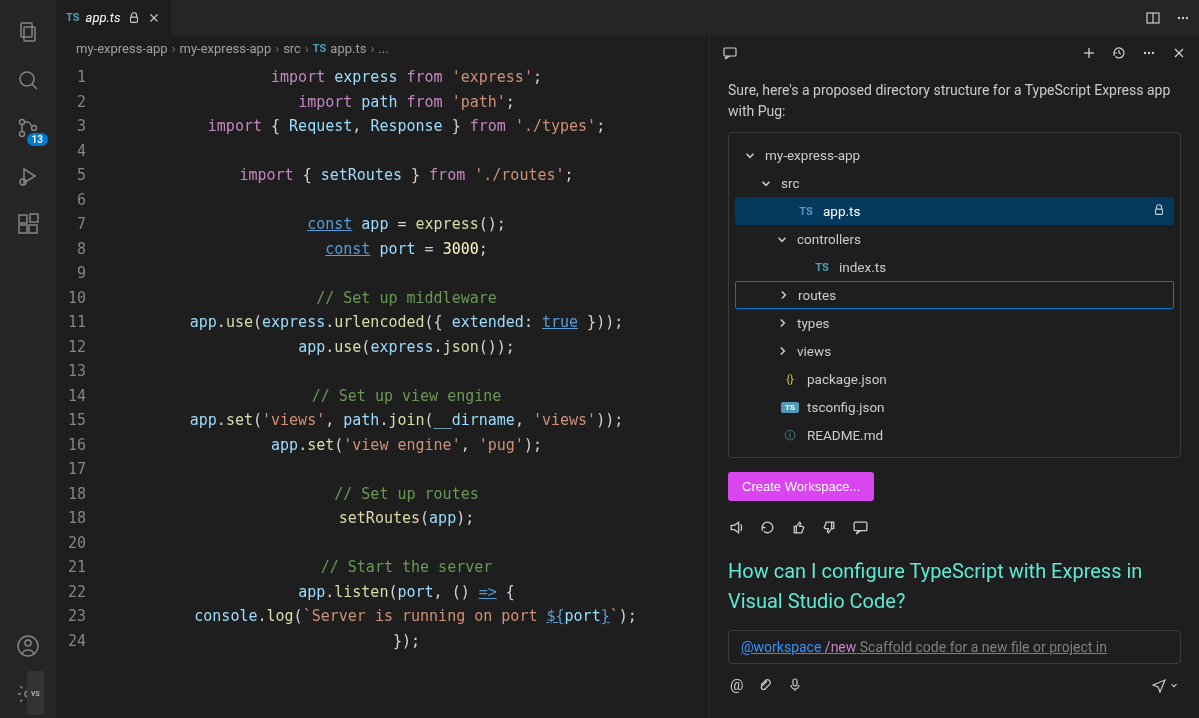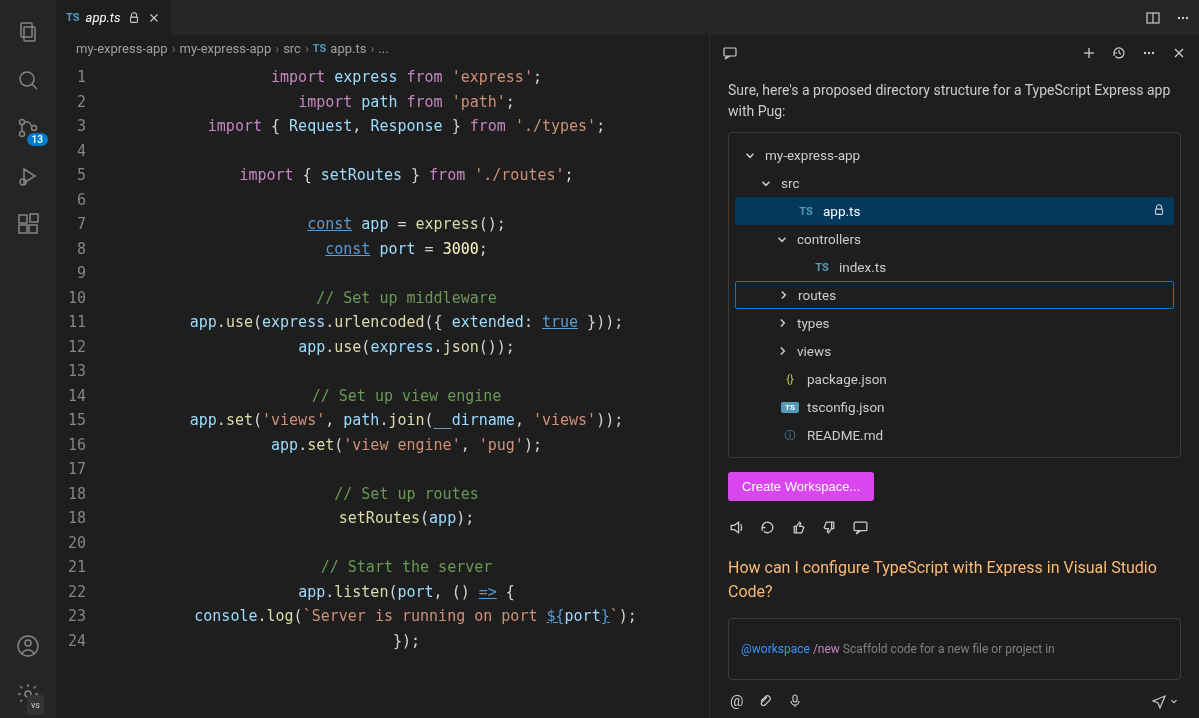--- a/index.html
+++ b/index.html
@@ -188,54 +188,55 @@
     }
     .reaction-row {
       display: flex;
       gap: 14px;
       margin-bottom: 20px;
       color: #cccccc;
     }
     .reaction-row span { cursor: pointer; display: flex; align-items: center; }
     .reaction-row svg { width: 17px; height: 17px; }
     .suggested-q {
-      color: #fdba74;
-      font-size: 16px;
+      color: #5eead4;
+      font-size: 20px;
       line-height: 1.5;
       margin-bottom: 14px;
       cursor: pointer;
     }
     .chat-input {
       border: 1px solid #3c3c3c;
       border-radius: 4px;
-      padding: 23px 12px;
+      padding: 8px 12px;
       margin: 4px 0 8px 0;
-      font-size: 12px;
+      font-size: 14px;
       color: #808080;
+      text-decoration: underline;
     }
     .chat-input .mention { color: #3794ff; }
     .chat-input .slash { color: #c586c0; }
     .input-toolbar {
       display: flex;
       gap: 14px;
       padding: 4px 2px 6px;
       color: #cccccc;
       align-items: center;
     }
     .input-toolbar span { cursor: pointer; display: flex; align-items: center; }
     .input-toolbar svg { width: 16px; height: 16px; }
     .send-btn { margin-left: auto; display: flex; align-items: center; gap: 2px; }
     .ext-badge {
       position: absolute;
       bottom: 3px;
       right: 8px;
       background: #333;
       color: #ccc;
       font-size: 9px;
-      padding: 5px 4px;
+      padding: 17px 4px;
       border-radius: 2px;
     }
   </style>
 </head>
 <body>
 
 <div class="activity-bar">
   <div class="activity-item">
     <svg viewBox="0 0 24 24" fill="none" stroke="currentColor" stroke-width="1.5">
         <rect x="5" y="3" width="11" height="14" rx="1"></rect>

